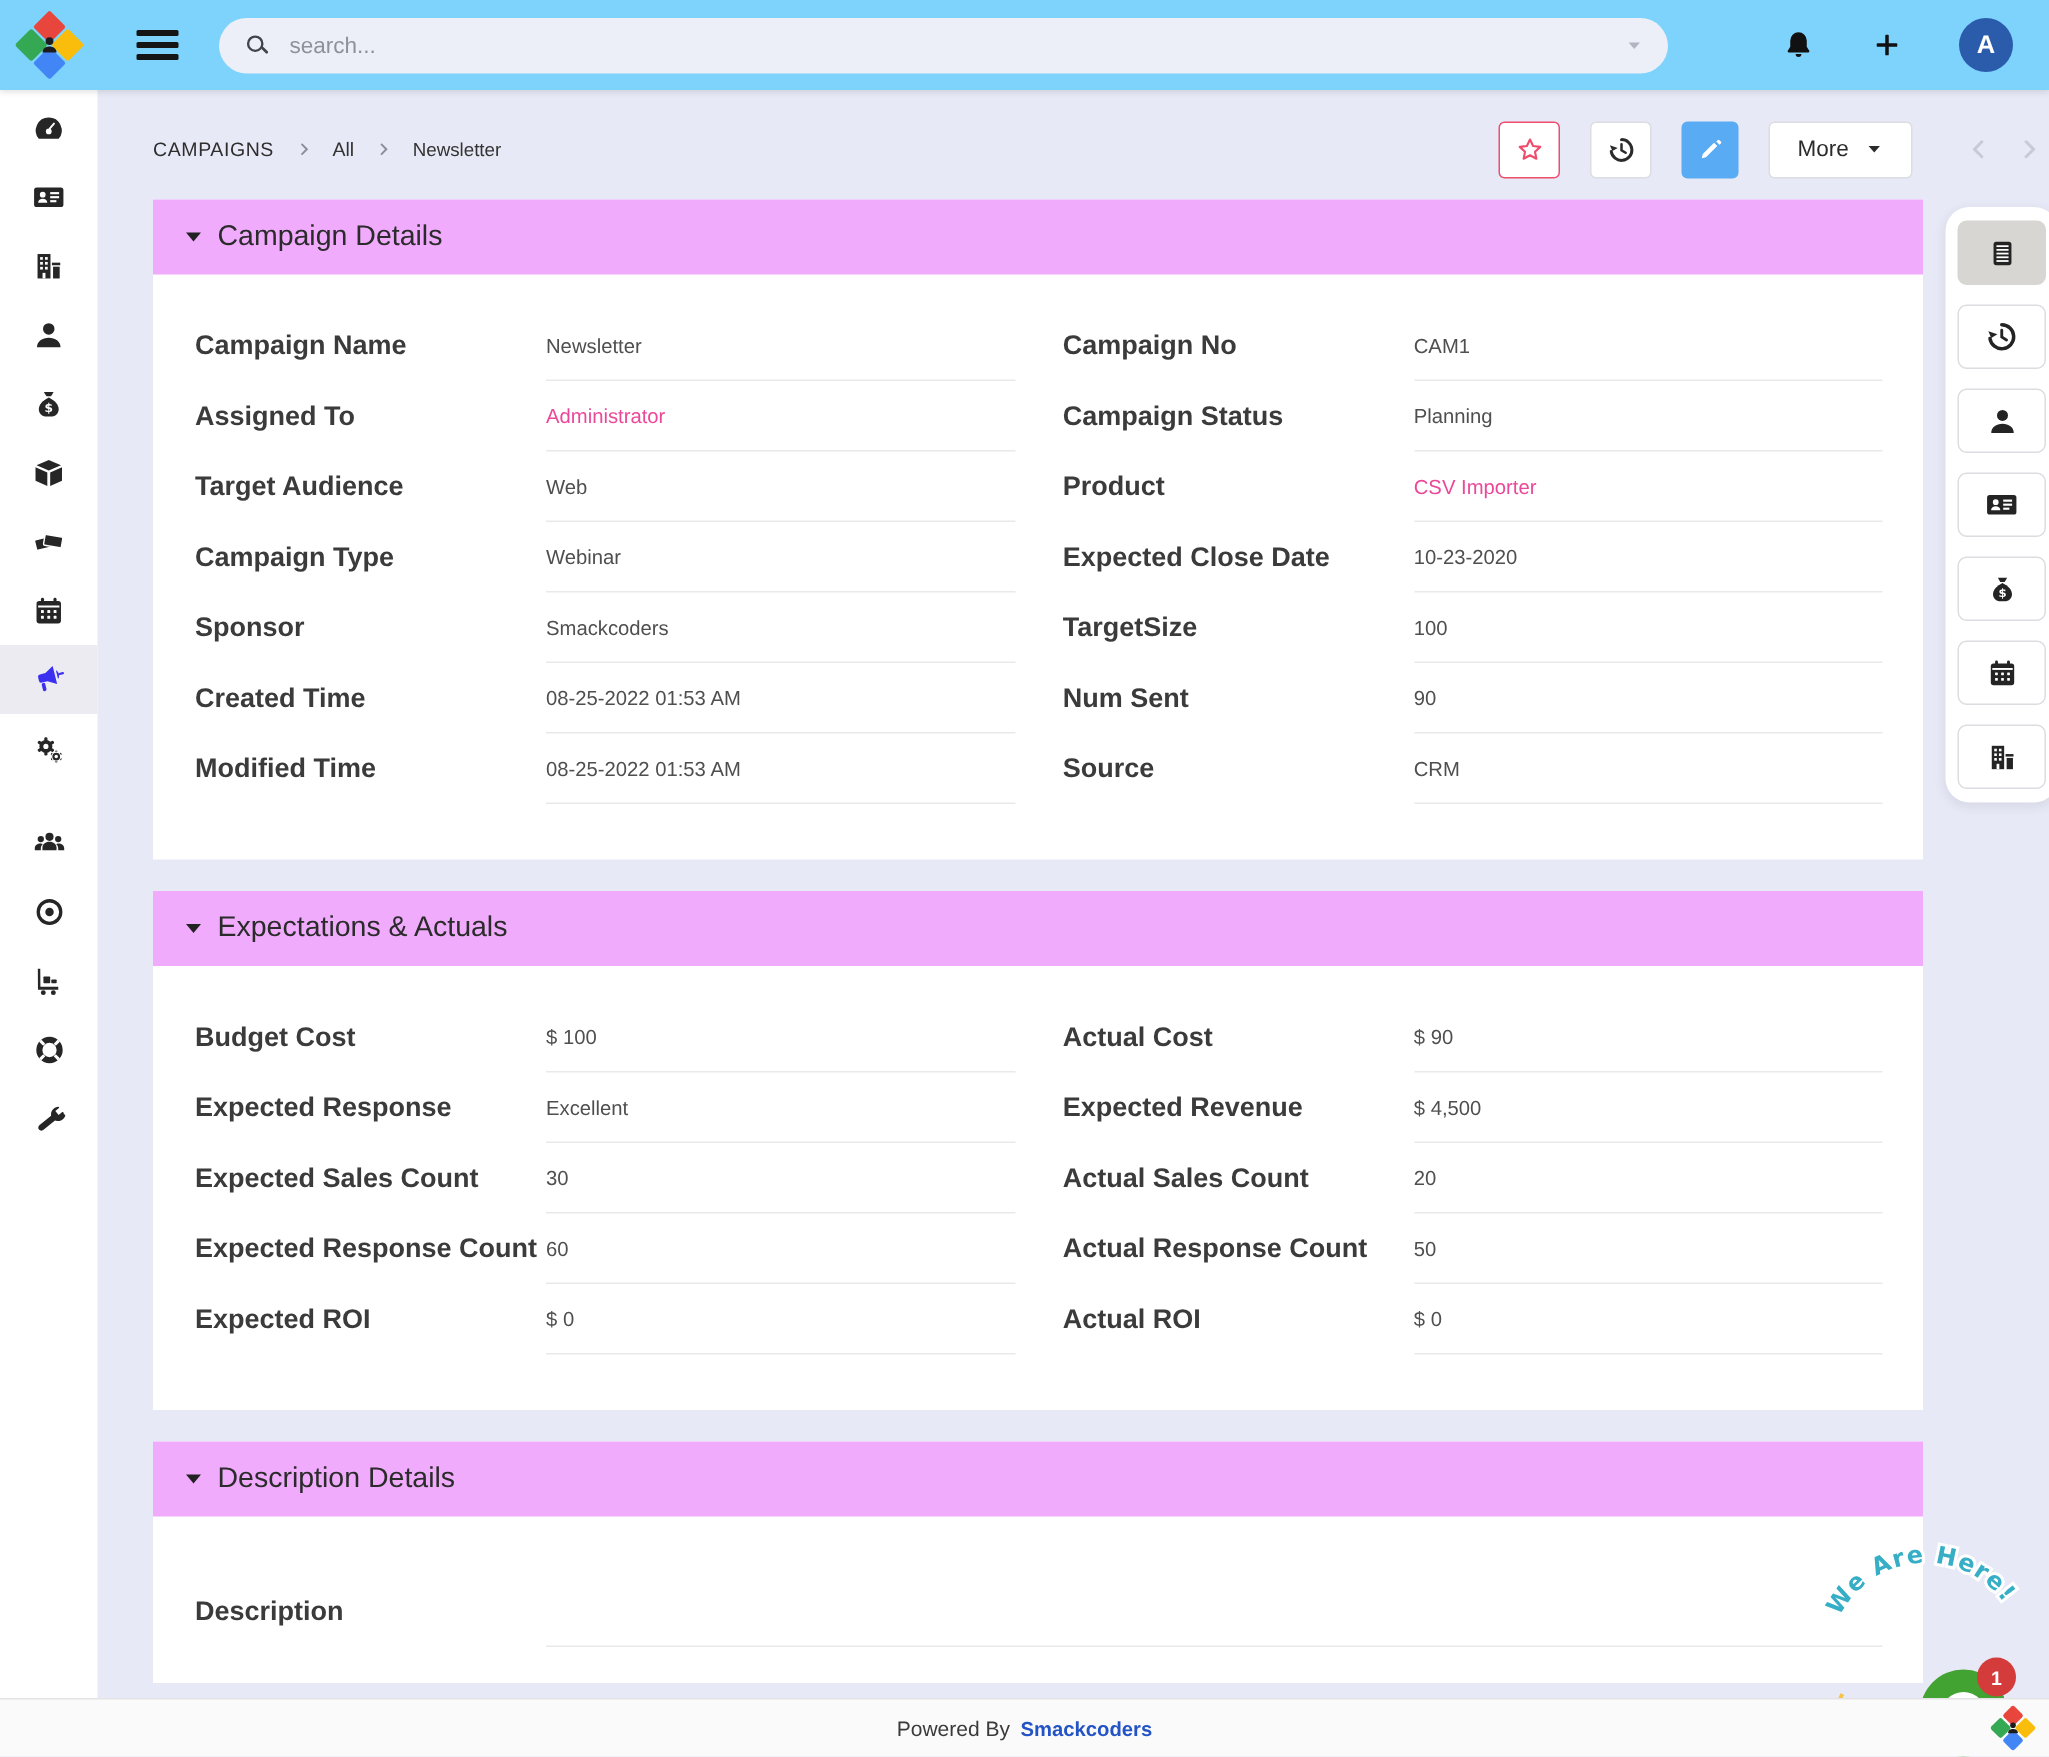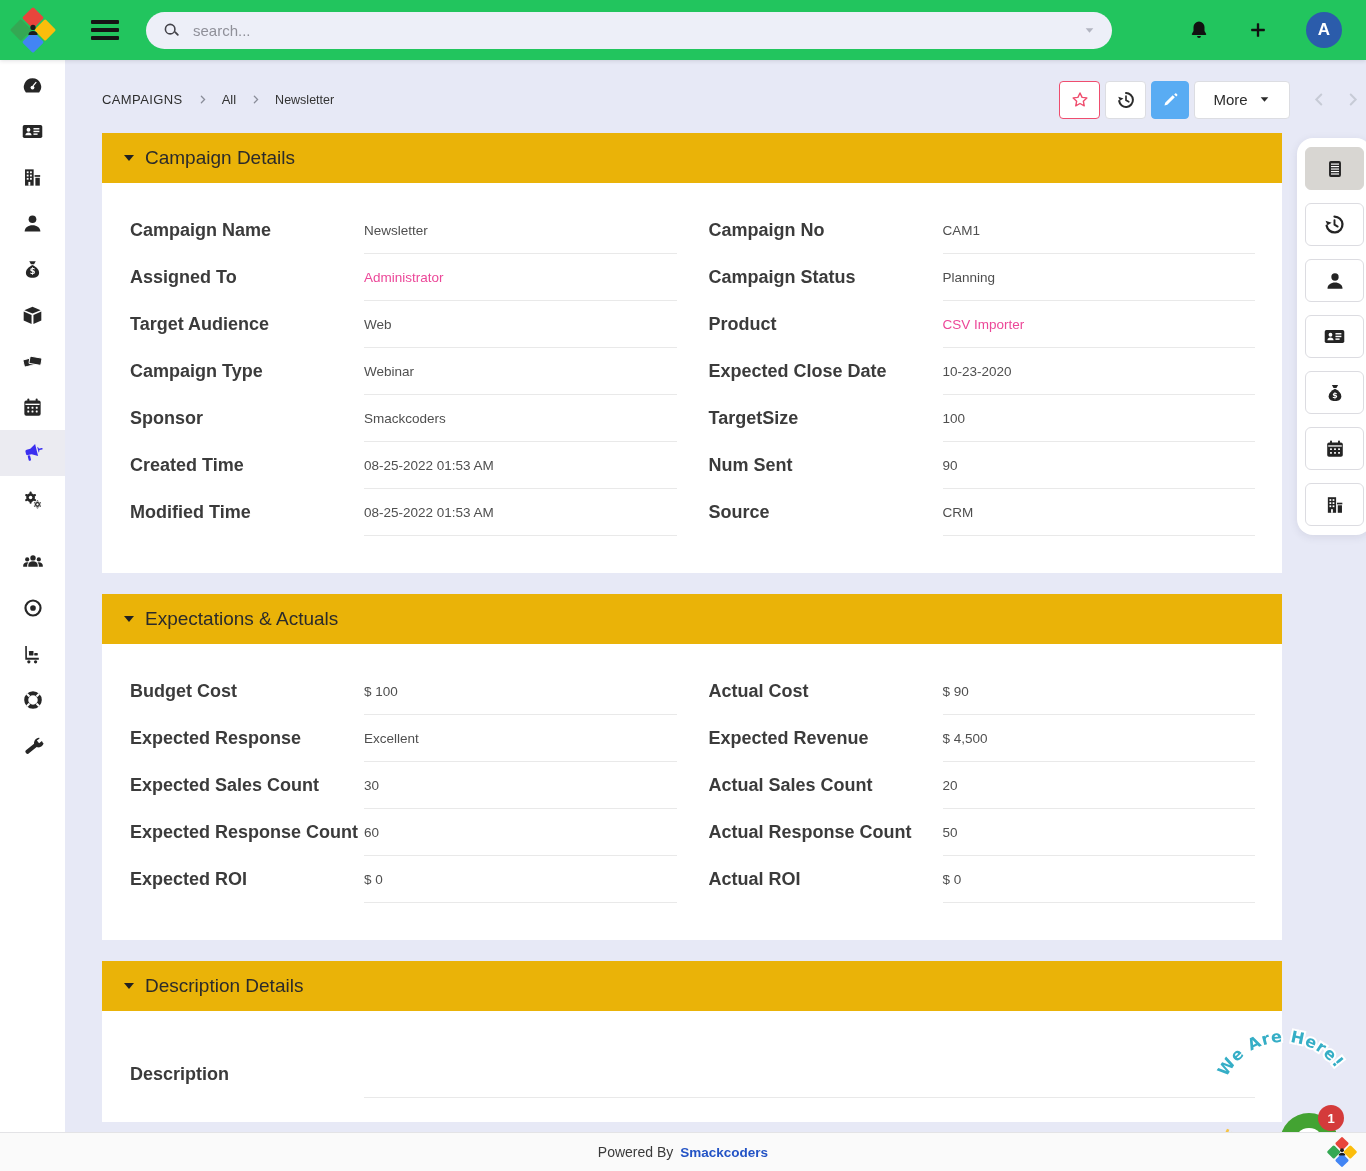--- a/index.html
+++ b/index.html
@@ -1,21 +1,21 @@
 <!DOCTYPE html>
 <html><head>
 <meta charset="utf-8">
 <style>
   * { margin:0; padding:0; box-sizing:border-box; }
   html,body { width:1366px; height:1171px; overflow:hidden;
     font-family:"Liberation Sans", sans-serif; background:#e7e9f6; }
   .ic { display:block; }
 
   
-  .topbar { position:absolute; left:0; top:0; width:1366px; height:60px; background:#22c55e;
+  .topbar { position:absolute; left:0; top:0; width:1366px; height:60px; background:#7dd3fc;
     box-shadow:0 1px 4px rgba(40,40,60,.14); display:flex; align-items:center; z-index:20; }
   .logo-box { width:66px; display:flex; justify-content:center; }
   .logo { position:relative; }
   .logo.lg { width:42px; height:42px; }
   .logo.sm { width:28px; height:28px; }
   .lg-grid { width:100%; height:100%; display:grid; grid-template-columns:1fr 1fr;
     grid-template-rows:1fr 1fr; gap:2px; transform:rotate(45deg) scale(.78); }
   .lg-grid span { border-radius:2px; }
   .d-red{background:#e8453c;} .d-yellow{background:#fbbd0c;}
   .d-green{background:#34a853;} .d-blue{background:#4285f4;}
@@ -43,34 +43,34 @@
   .sb-item.cluster-gap { margin-top:17px; }
 
   
   .main { position:absolute; left:77px; top:60px; width:1308px; height:1072px; }
   .crumb-row { height:73px; display:flex; align-items:center; padding:6px 24px 0 25px; }
   .breadcrumb { display:flex; align-items:center; gap:14px; font-size:13px; color:#2e2e2e; }
   .bc-module { letter-spacing:.4px; cursor:pointer; }
   .bc-sep { color:#8a8d99; display:flex; }
   .bc-small { font-size:13px; color:#333; cursor:pointer; }
   .bc-current { font-size:12.5px; color:#333; }
-  .actions { margin-left:auto; display:flex; align-items:center; gap:5px; }
+  .actions { margin-left:auto; display:flex; align-items:center; gap:20px; }
   .act-btn { height:38px; background:#fff; border:1px solid #dcdde2; border-radius:4px;
     display:flex; align-items:center; justify-content:center; cursor:pointer; color:#2b2b2b; }
   .star-btn { width:41px; border-color:#ef4d6e; color:#ef4d6e; }
   .hist-btn { width:41px; }
   .edit-btn { width:38px; background:#59acf3; border-color:#59acf3; color:#fff; }
   .more-btn { width:96px; gap:10px; font-size:15px; color:#2b2b2b; }
   .rec-nav { display:flex; gap:16px; margin-left:16px; color:#c7cbd6; }
   .rec-nav button { background:none; border:none; color:#c7cbd6; cursor:pointer; display:flex; }
 
   
   .sections { margin-left:25px; width:1180px; }
   .section { background:#fff; margin-bottom:21px; }
-  .sec-head { height:50px; background:#eab308; display:flex; align-items:center;
+  .sec-head { height:50px; background:#f0abfc; display:flex; align-items:center;
     padding-left:22px; gap:11px; cursor:pointer; }
   .sec-caret { width:0; height:0; border-left:5px solid transparent; border-right:5px solid transparent;
     border-top:6px solid #222; }
   .sec-title { font-size:19px; color:#2b2b2b; font-weight:500; }
   .sec-body { display:flex; gap:32px; padding:24px 27px 37px 28px; }
   .sec-body.single { padding:40px 27px 24px 28px; }
   .fcol { flex:1; min-width:0; }
   .frow { display:flex; align-items:center; height:47px; }
   .flabel { width:234px; flex:0 0 234px; font-size:18px; font-weight:bold; color:#3b3b3b; }
   .fvalue { flex:1; height:100%; display:flex; align-items:center; font-size:13.5px;

